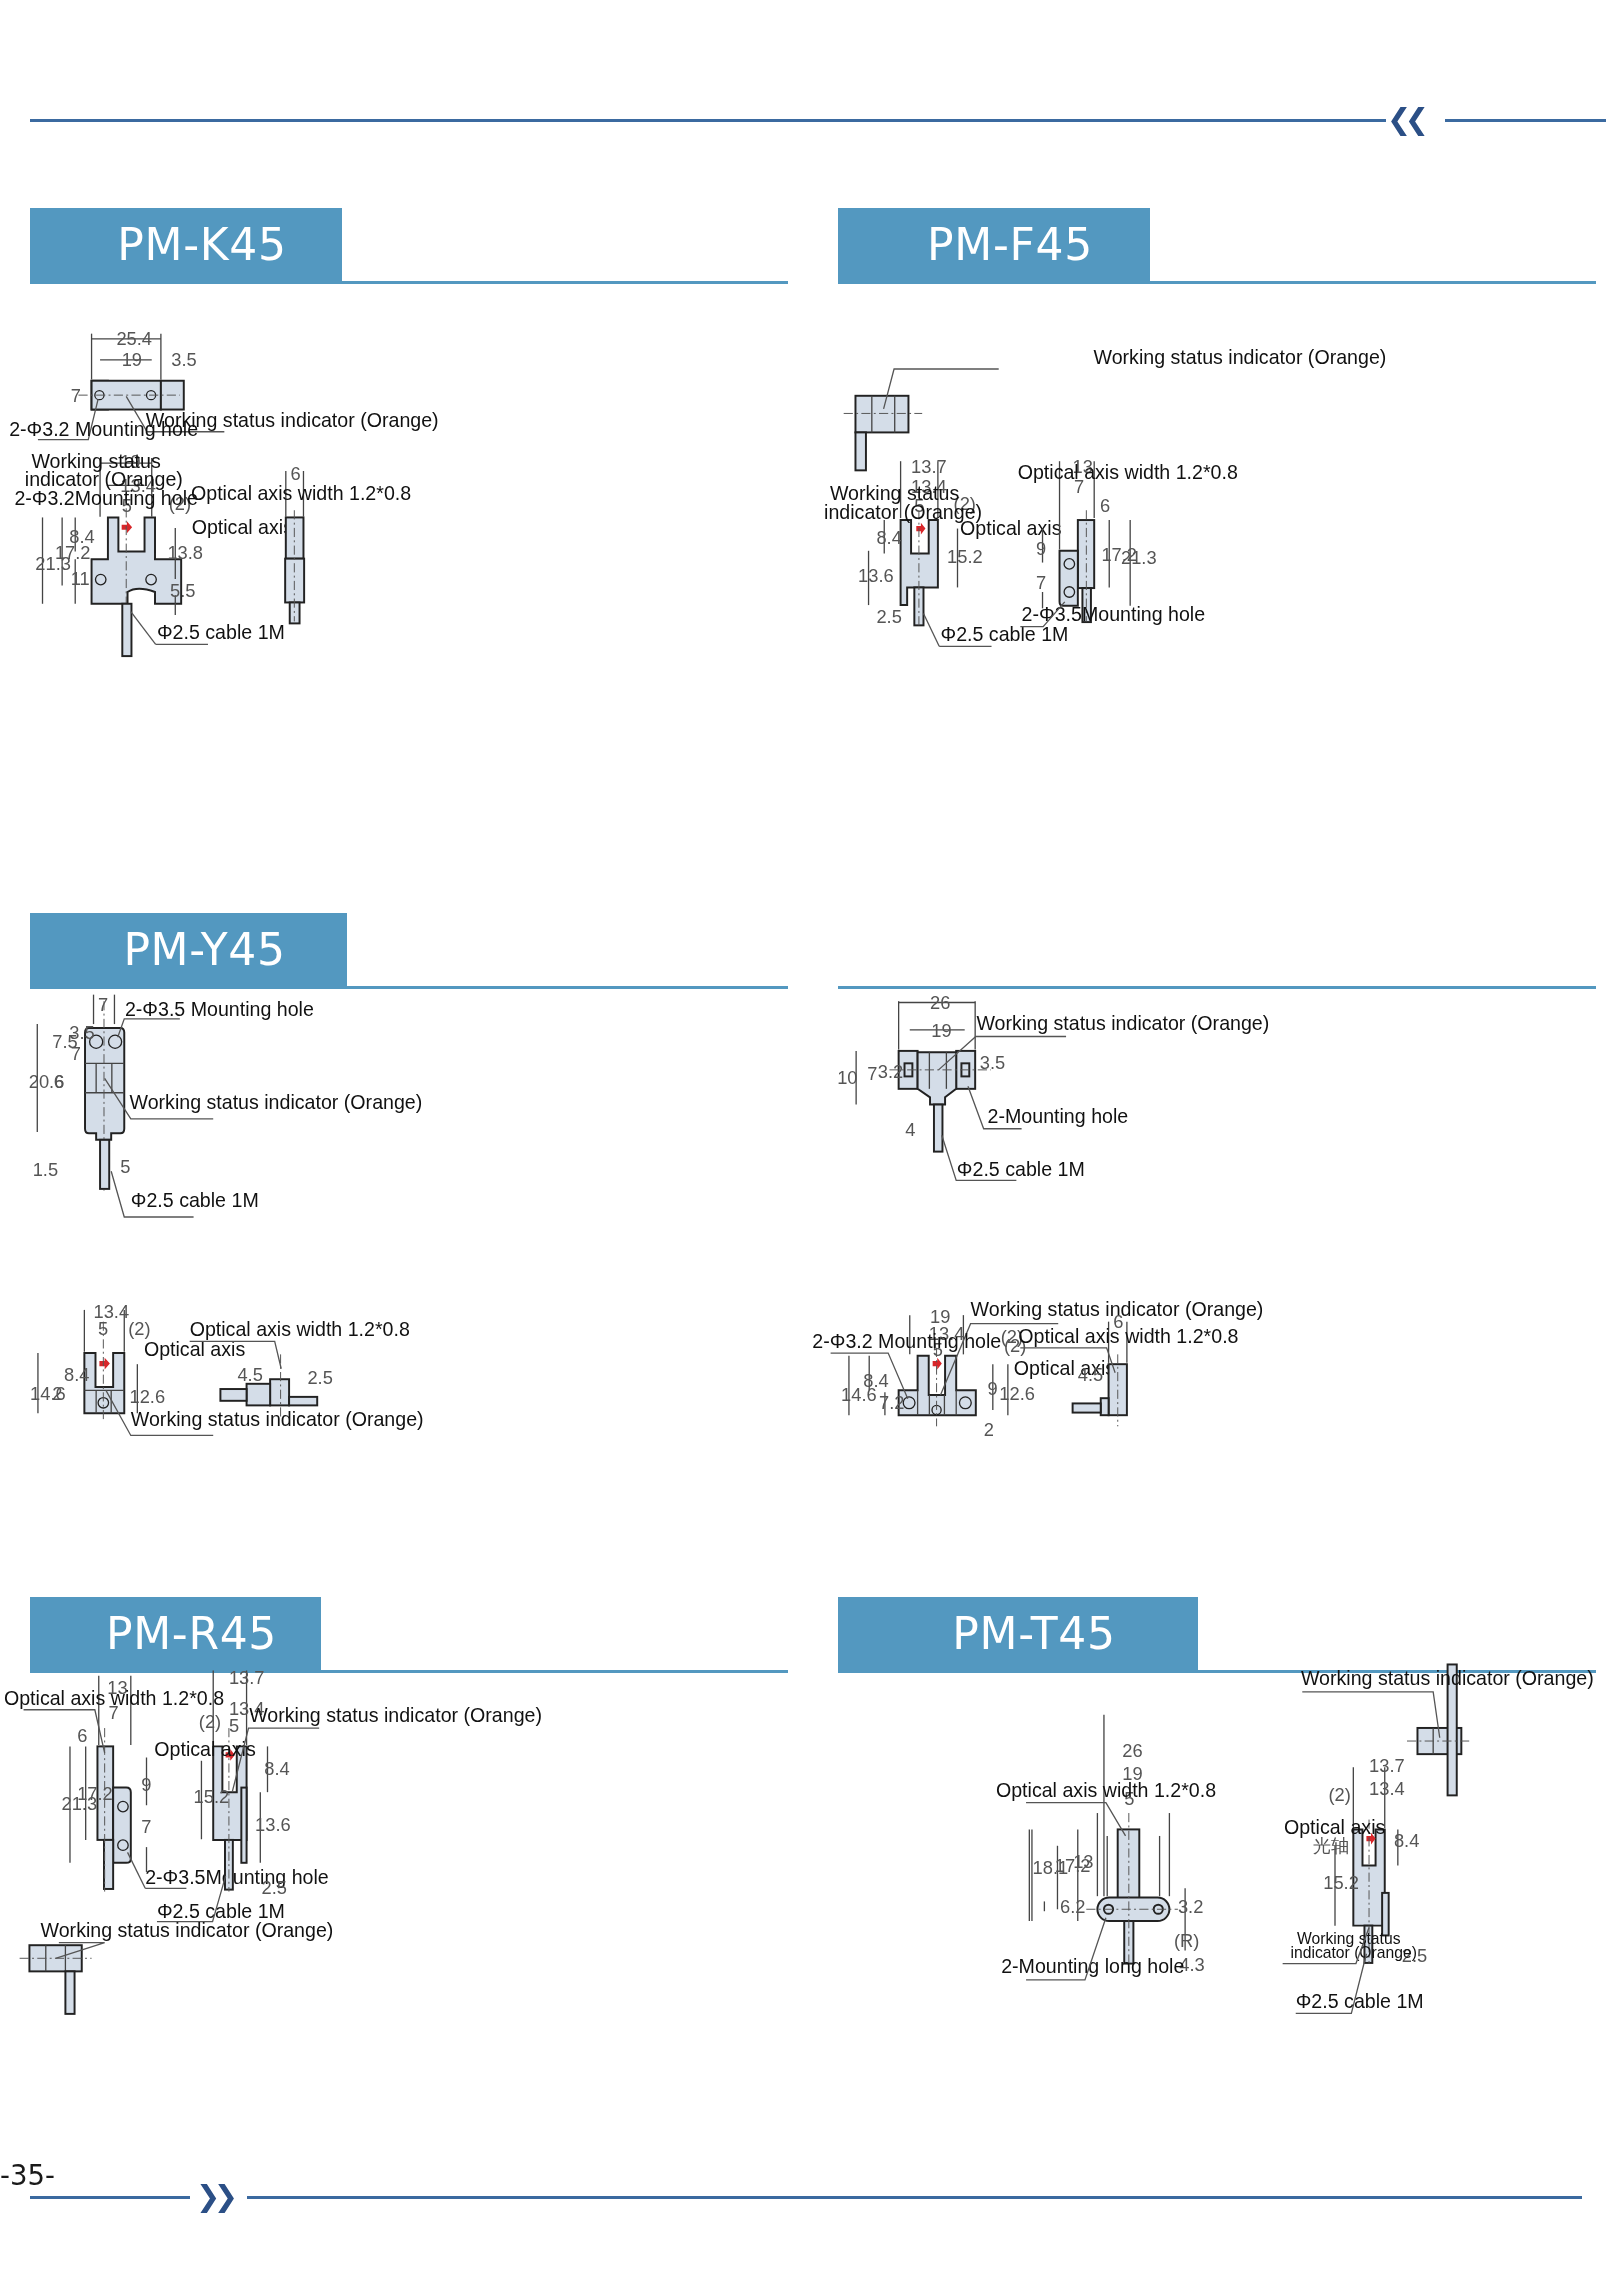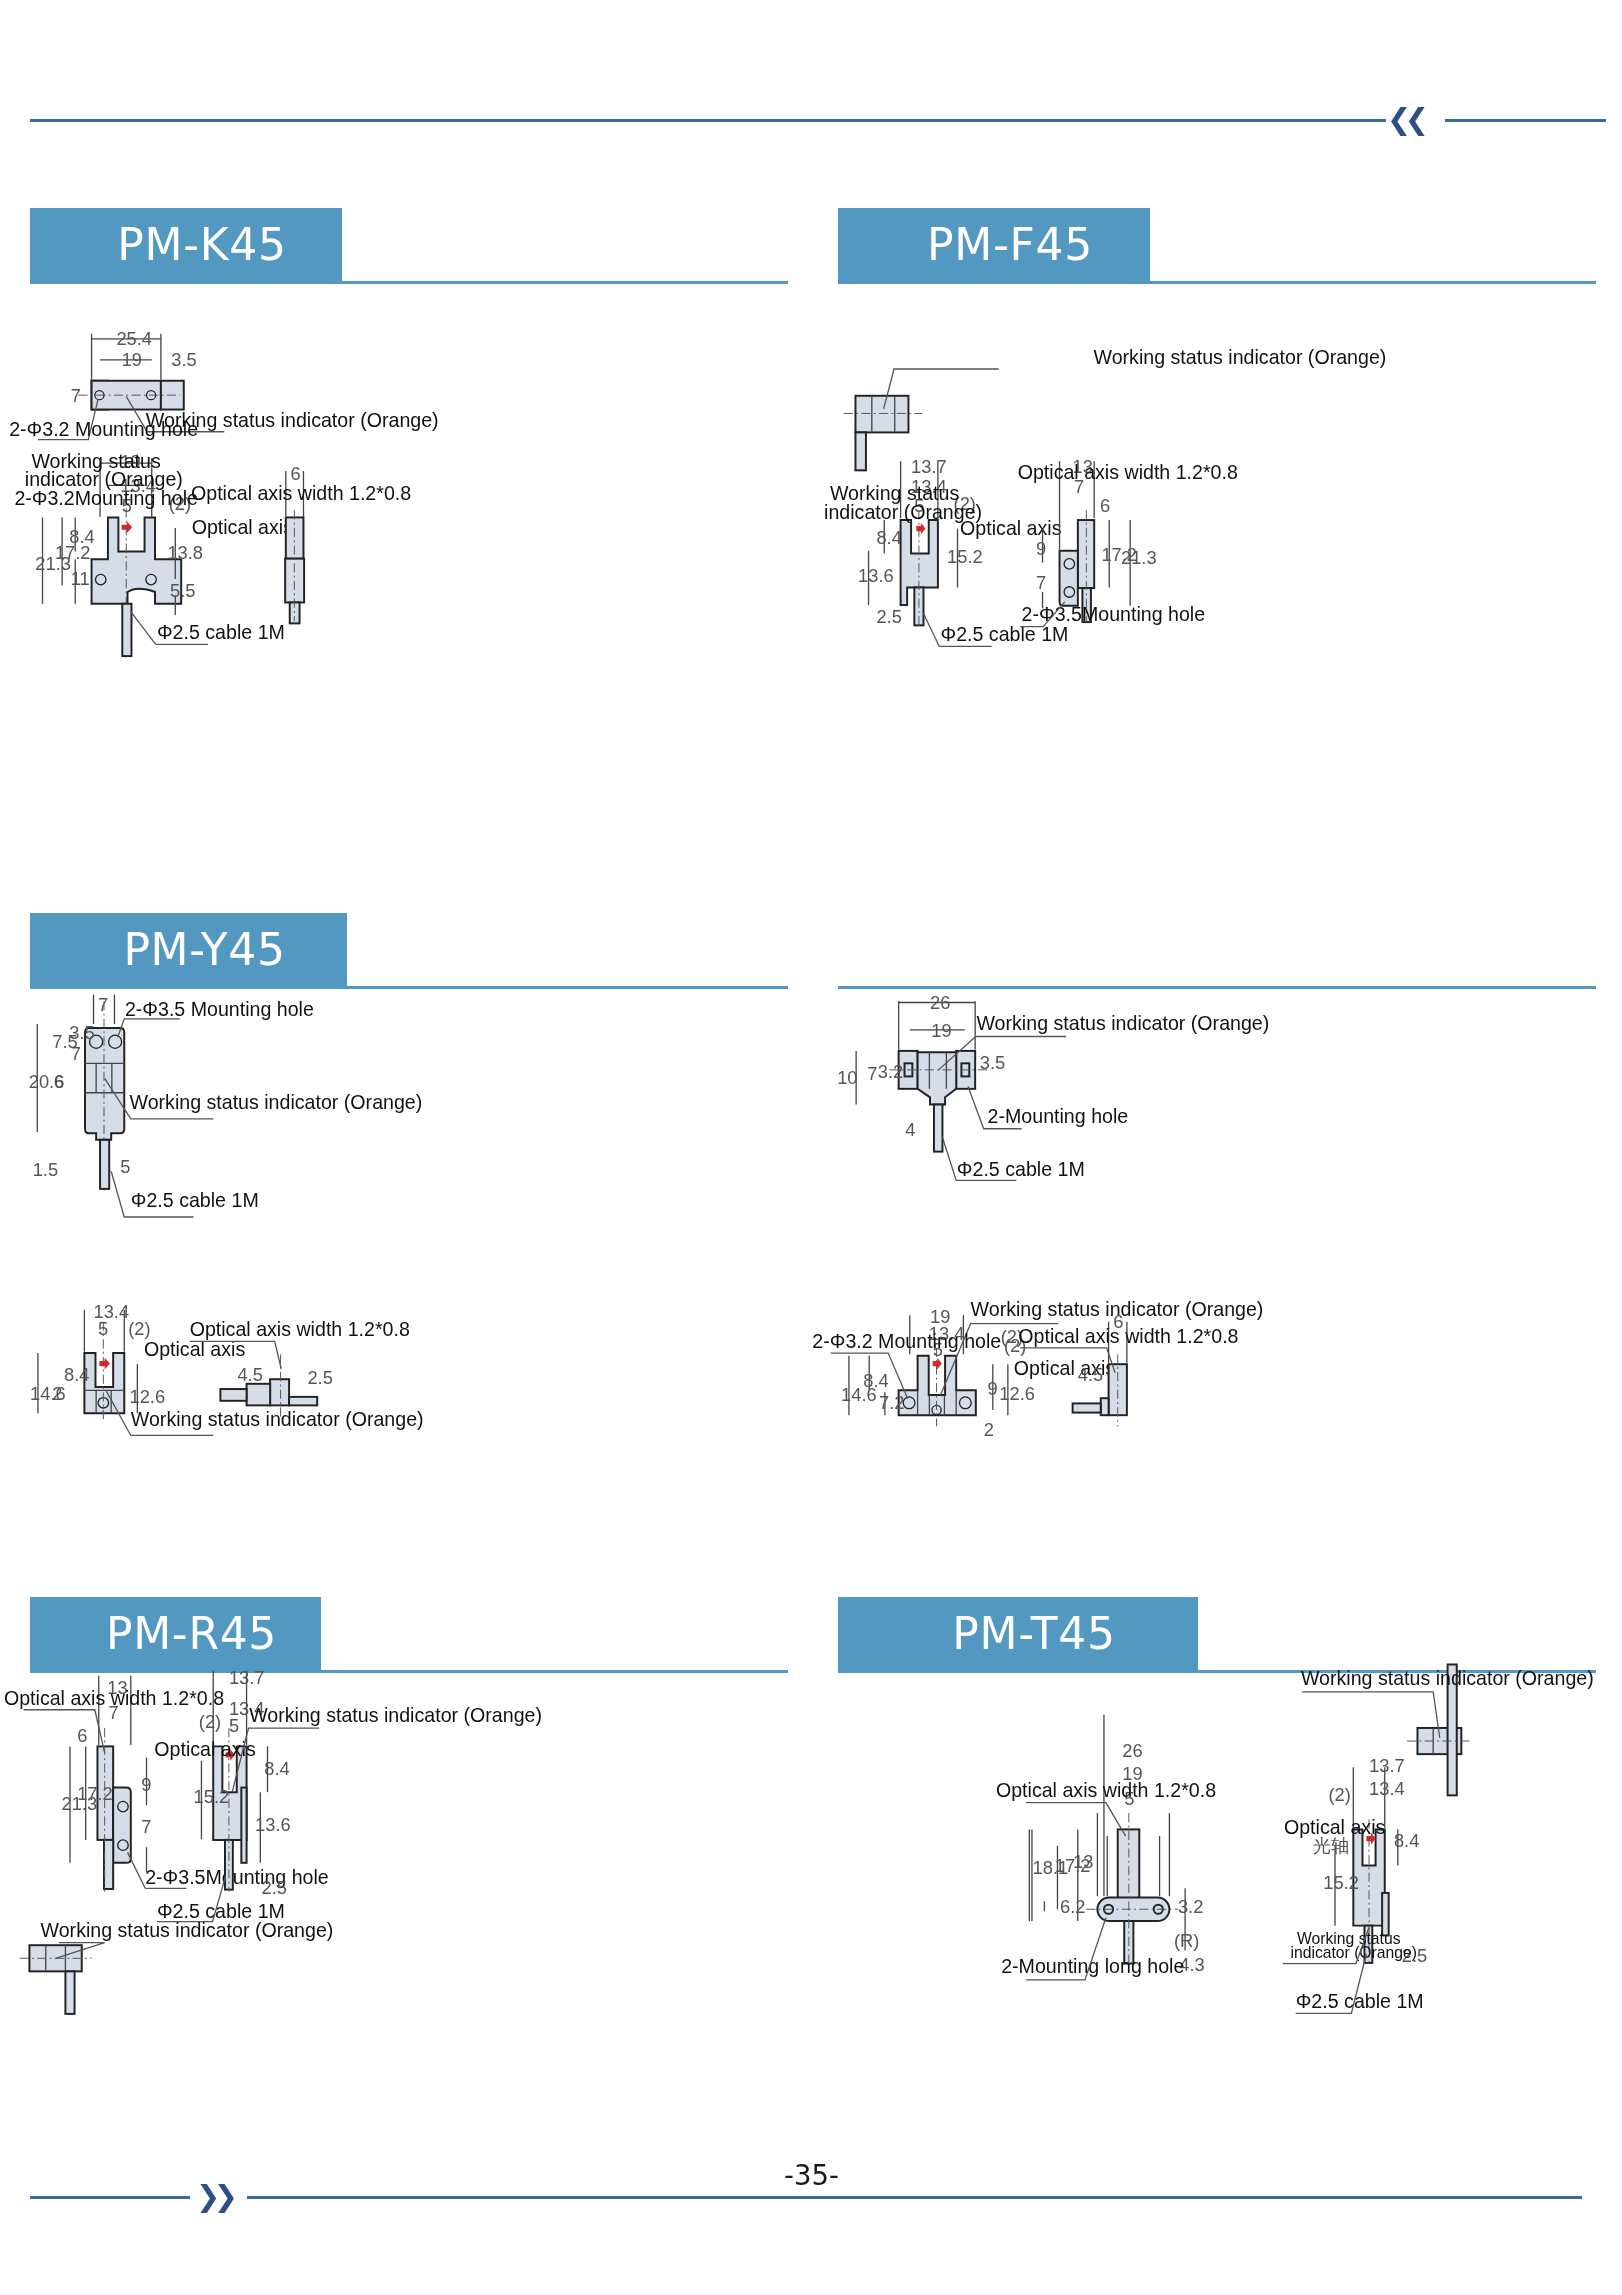--- a/index.html
+++ b/index.html
@@ -11,21 +11,21 @@
   .section-head .underline{position:absolute;left:0;right:0;bottom:-2.6px;height:2.6px;background:#5398c0;}
   svg.drw{position:absolute;overflow:visible;}
   svg.drw text{font-family:"Liberation Sans",sans-serif;}
   .lbl{font-family:"DejaVu Sans Condensed","DejaVu Sans",sans-serif;font-size:30px;fill:#111;}
   .dim{font-size:28px;fill:#555;}
   .part{fill:#d4dde8;stroke:#222;stroke-width:3;}
   .ln{stroke:#444;stroke-width:2;fill:none;}
   .lead{stroke:#555;stroke-width:2;fill:none;}
   .ax{stroke:#555;stroke-width:1.5;stroke-dasharray:14 5 3 5;fill:none;}
   .red{fill:#d8262a;}
-  .page-num{position:absolute;left:0;width:1623px;top:2159px;text-align:center;font-size:27.5px;font-family:"DejaVu Sans",sans-serif;}
+  .page-num{position:absolute;left:0;width:1623px;top:2159px;text-align:left;font-size:27.5px;font-family:"DejaVu Sans",sans-serif;}
 </style>
 </head>
 <body>
 
 <div class="rule" style="left:30px;top:119px;width:1356px;"></div>
 <div class="rule" style="left:1445px;top:119px;width:161px;"></div>
 <div class="chev" style="left:1387px;top:105px;">❮❮</div>
 
 <div class="section-head" style="left:30px;top:208px;width:758px;">
   <div class="tab" style="width:280px;">PM-K45</div>

